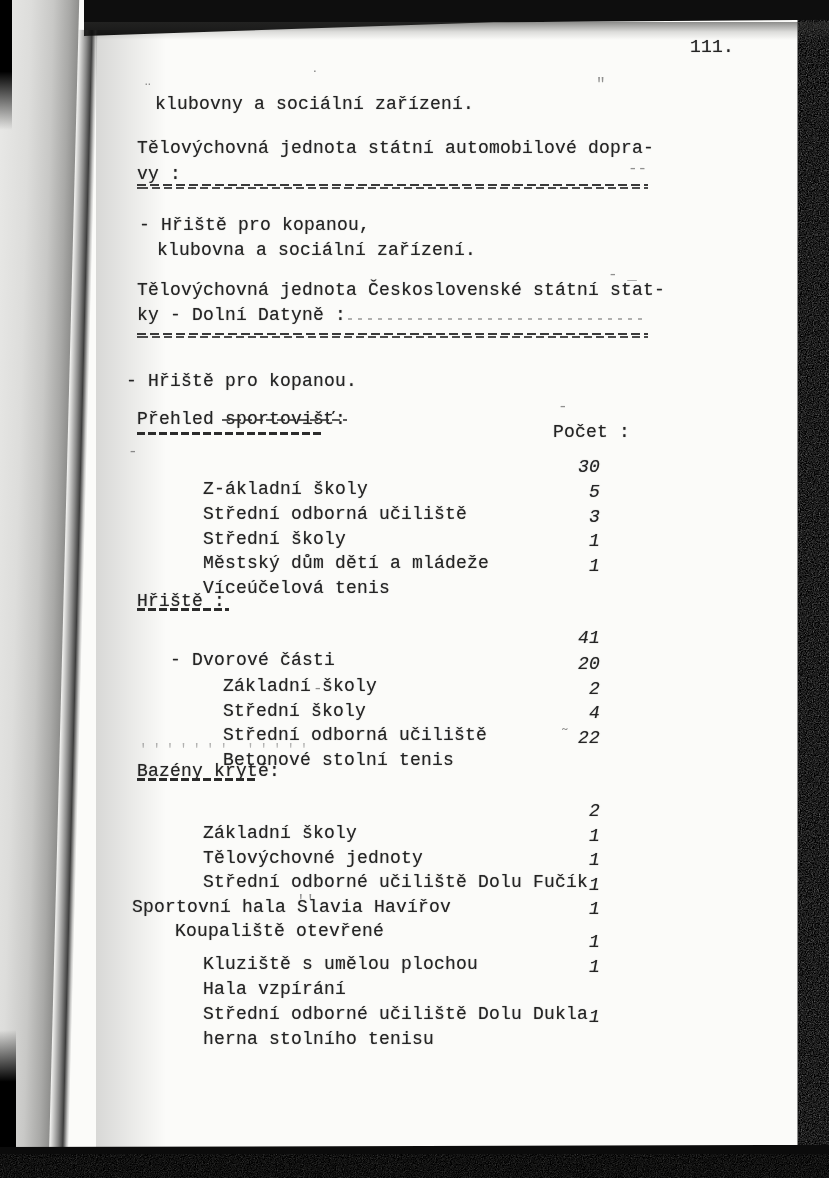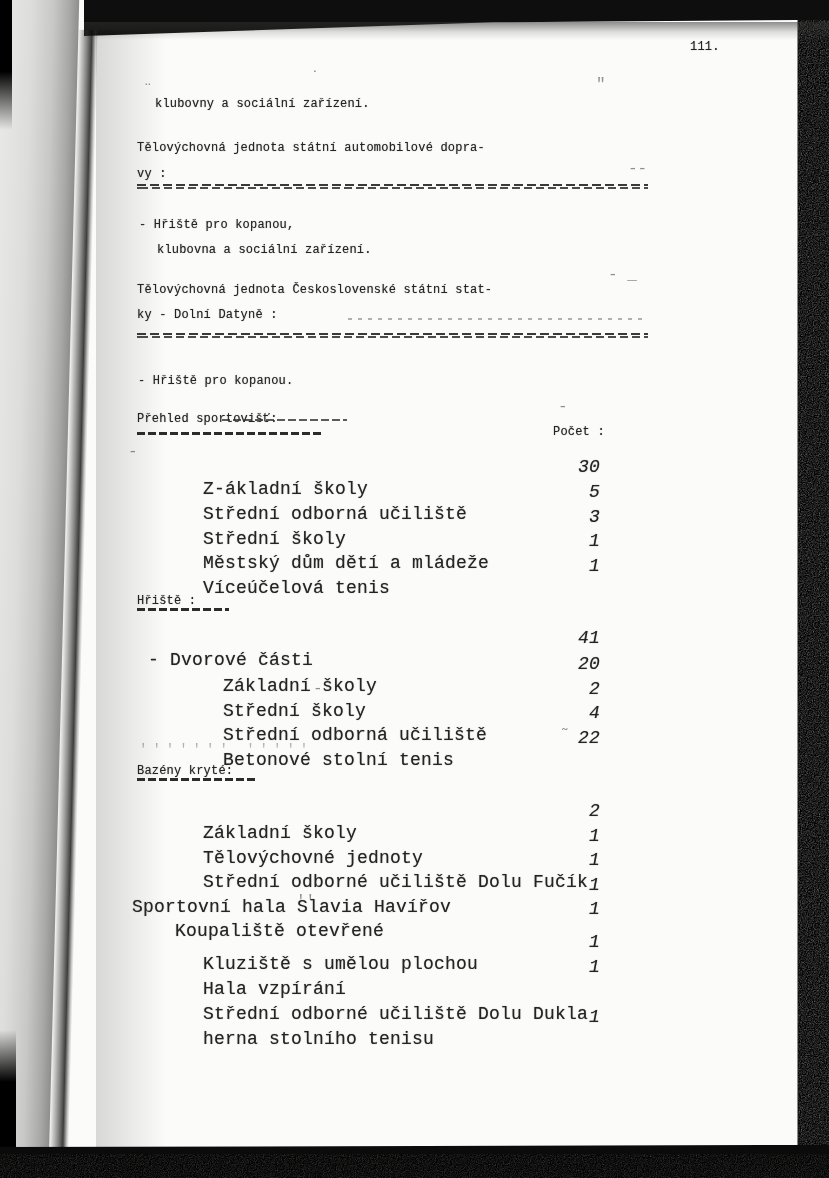--- a/index.html
+++ b/index.html
@@ -32,21 +32,21 @@
   
   .page-shade{position:absolute;left:96px;top:30px;width:70px;height:1120px;
               background:linear-gradient(90deg,rgba(0,0,0,.14),rgba(0,0,0,0));}
 
   
   .bottom-line{position:absolute;left:0;top:1146px;width:829px;height:9px;background:#0b0b0b;transform:rotate(-0.15deg);}
   .bottom-tex{position:absolute;left:0;top:1154px;width:829px;height:24px;background:#5c5c5a;}
 
   
   .content{position:absolute;left:0;top:0;width:829px;height:1178px;color:#242424;}
-  .ln{position:absolute;white-space:pre;font-size:12px;line-height:22px;
+  .ln{position:absolute;white-space:pre;font-size:18px;line-height:22px;
       text-shadow:0 0 1px rgba(25,25,25,.5);letter-spacing:.2px;}
   .row{position:absolute;left:0;width:780px;white-space:pre;font-size:18px;line-height:22px;
        text-shadow:0 0 1px rgba(25,25,25,.5);letter-spacing:.2px;}
   .lbl{display:inline-block;}
   .val{position:absolute;left:470px;top:0;width:130px;text-align:right;font-style:italic;}
 
   .dashline{position:absolute;height:5px;opacity:.9;
     background-image:repeating-linear-gradient(90deg,#262626 0 9px,transparent 9px 13px),
                      repeating-linear-gradient(90deg,#3a3a3a 0 8px,transparent 8px 12px);
     background-size:auto 2px,auto 2px;background-position:0 0,3px 3px;background-repeat:repeat-x,repeat-x;}
@@ -98,21 +98,21 @@
     <div class="dashline" style="left:137px;top:184px;width:511px"></div>
 
     <div class="ln" style="left:139px;top:214px">- Hřiště pro kopanou,</div>
     <div class="ln" style="left:157px;top:239px">klubovna a sociální zařízení.</div>
 
     <div class="ln" style="left:137px;top:279px">Tělovýchovná jednota Československé státní stat-</div>
     <div class="ln" style="left:137px;top:304px">ky - Dolní Datyně :</div>
     <div class="dotted-trail" style="left:348px;top:318px;width:298px"></div>
     <div class="dashline" style="left:137px;top:333px;width:511px"></div>
 
-    <div class="ln" style="left:138px;top:370px">- Hřiště pro kopanou.</div>
+    <div class="ln" style="left:126px;top:370px">- Hřiště pro kopanou.</div>
 
     <div class="ln" style="left:137px;top:408px">Přehled sportovišť:</div>
     <div class="strike" style="left:222px;top:419px;width:125px"></div>
     <div class="underline" style="left:137px;top:432px;width:186px"></div>
     <div class="ln" style="left:553px;top:421px">Počet :</div>
 
     <div class="row" style="top:456px">
       <span class="lbl" style="margin-left:137px">Z-ákladní školy</span>
       <span class="val">30</span>
     </div>
@@ -130,21 +130,21 @@
     </div>
     <div class="row" style="top:555px">
       <span class="lbl" style="margin-left:137px">Víceúčelová tenis</span>
       <span class="val">1</span>
     </div>
 
     <div class="ln" style="left:137px;top:590px">Hřiště :</div>
     <div class="underline" style="left:137px;top:608px;width:92px"></div>
 
     <div class="row" style="top:627px">
-      <span class="lbl" style="margin-left:82px">- Dvorové části</span>
+      <span class="lbl" style="margin-left:104px">- Dvorové části</span>
       <span class="val">41</span>
     </div>
     <div class="row" style="top:653px">
       <span class="lbl" style="margin-left:157px">Základní školy</span>
       <span class="val">20</span>
     </div>
     <div class="row" style="top:678px">
       <span class="lbl" style="margin-left:157px">Střední školy</span>
       <span class="val">2</span>
     </div>

